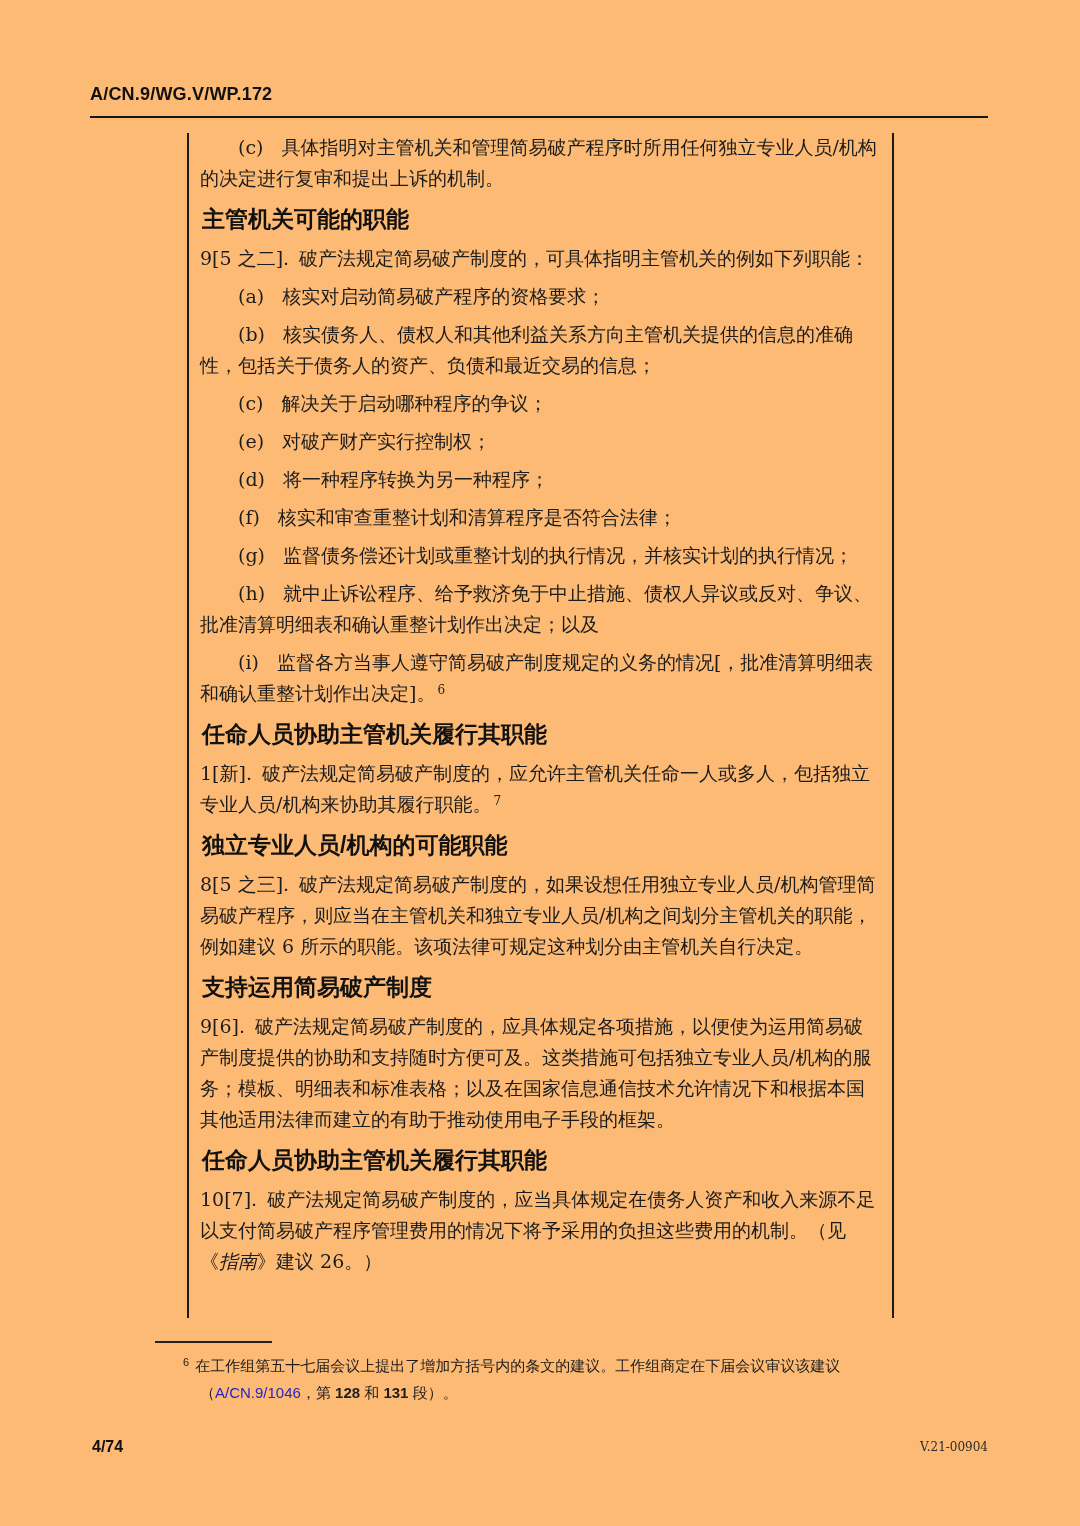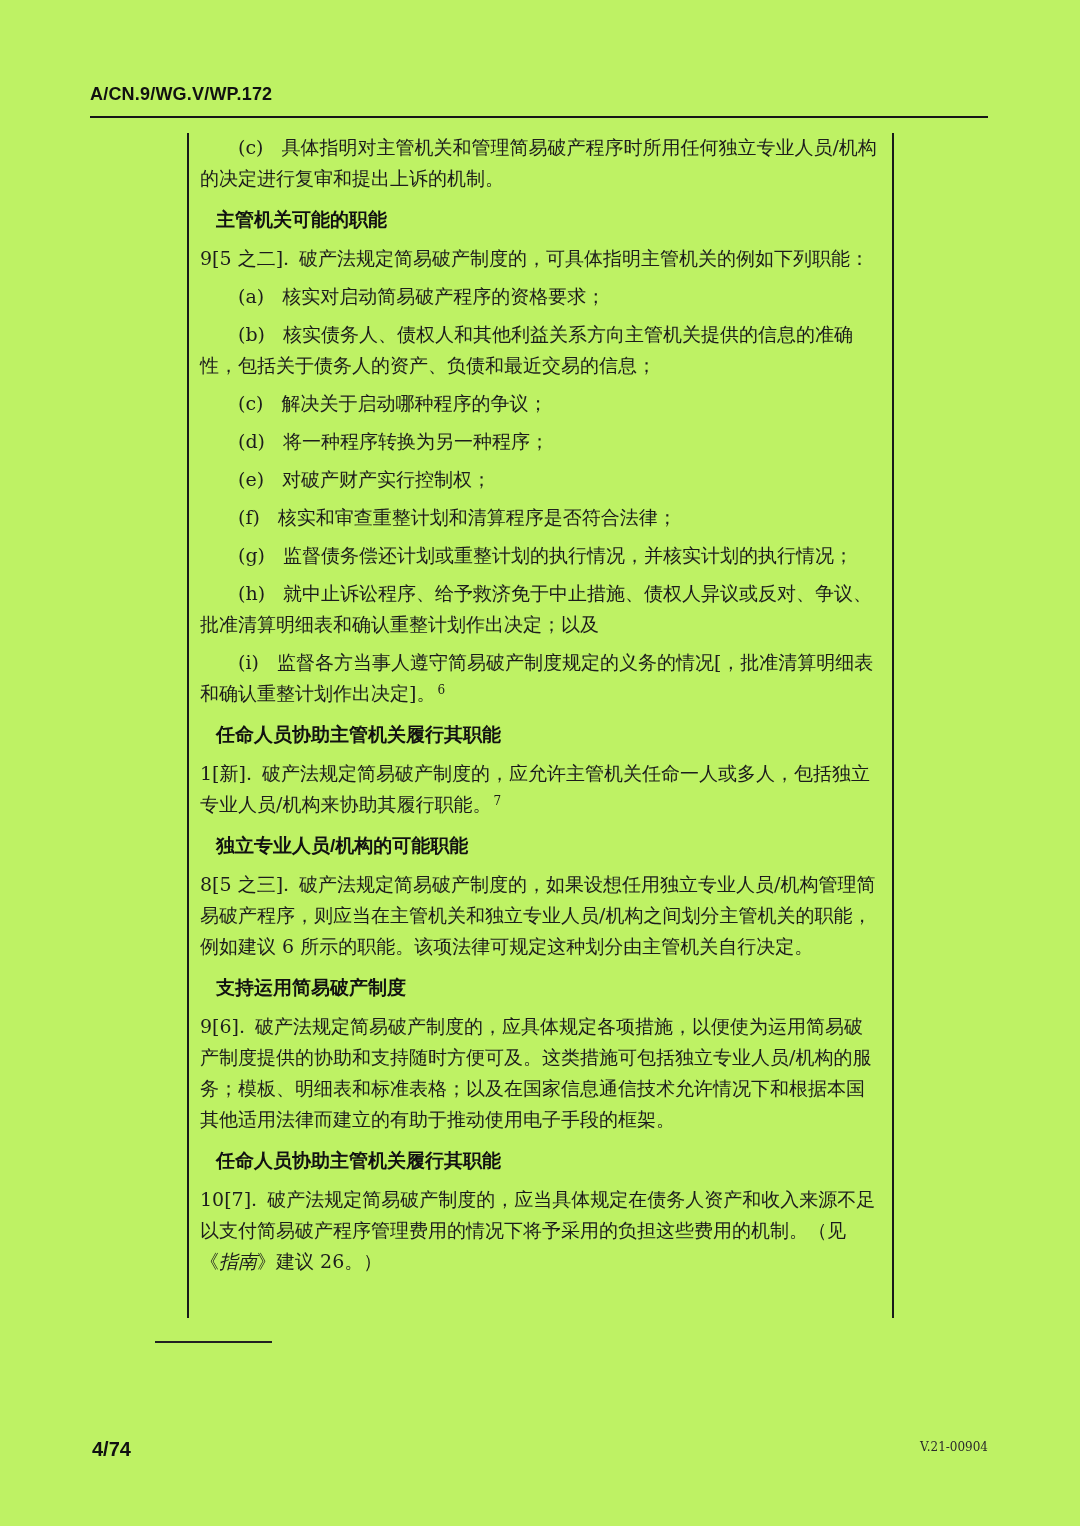--- a/index.html
+++ b/index.html
@@ -1,19 +1,19 @@
 <!DOCTYPE html>
 <html lang="zh"><head>
 <meta charset="utf-8">
 <style>
   html,body{margin:0;padding:0;background:#ffffff;}
   .page{
     position:relative;
     width:1080px;height:1526px;
-    background:#bef264;
+    background:#fdba74;
     overflow:hidden;
     font-family:"DejaVu Serif","Liberation Serif",serif;
     color:#1c1c1c;
   }
   
   .doc-symbol{
     position:absolute;left:90px;top:84px;
     font-family:"Liberation Sans","DejaVu Sans",sans-serif;
     font-weight:bold;font-size:18px;color:#111;
     letter-spacing:.2px;
@@ -30,41 +30,41 @@
   .body-text{
     position:absolute;left:200px;top:132px;width:680px;
     font-size:19px;line-height:31px;
   }
   .body-text p{margin:0 0 7px 0;}
   .li{text-indent:38px;}
   .li .label{margin-right:18px;}
   .pnum .num{margin-right:10px;}
   .body-text h3{
     font-family:"Liberation Sans","DejaVu Sans",sans-serif;
-    font-size:19px;line-height:31px;margin:10px 0 8px 16px;
+    font-size:23px;line-height:31px;margin:10px 0 8px 2px;
     font-weight:bold;color:#111;
   }
   sup.fnref{font-size:12px;line-height:0;vertical-align:6px;margin-left:2px;}
   .kai{font-style:italic;}
   
   .fn-sep{position:absolute;left:155px;top:1341px;width:117px;height:2px;background:#222;}
   .footnotes{
     position:absolute;left:170px;top:1352px;width:780px;
     font-family:"Liberation Sans","DejaVu Sans",sans-serif;
     font-size:15px;line-height:27px;color:#1d1d1d;
   }
   .footnote{padding-left:30px;text-indent:-17px;margin:0 0 4px 0;}
   .footnote sup{font-size:11px;line-height:0;vertical-align:5px;margin-right:6px;}
   .footnote .link{color:#2525c8;text-decoration:none;cursor:pointer;}
   .footnote b{font-weight:bold;}
   
   .page-num{
     position:absolute;left:92px;top:1438px;
     font-family:"Liberation Sans","DejaVu Sans",sans-serif;
-    font-weight:bold;font-size:20px;color:#111;
+    font-weight:bold;font-size:16px;color:#111;
   }
   .doc-ver{
     position:absolute;right:92px;top:1440px;
     font-size:12px;color:#2b2b2b;
     font-family:"DejaVu Serif","Liberation Serif",serif;
   }
 </style>
 </head>
 <body>
 
@@ -83,23 +83,23 @@
     <h3>主管机关可能的职能</h3>
 
     <p class="pnum"><span class="num">9[5 之二].</span><span>破产法规定简易破产制度的，可具体指明主管机关的例如下列职能：</span></p>
 
     <p class="li"><span class="label">(a)</span><span>核实对启动简易破产程序的资格要求；</span></p>
 
     <p class="li"><span class="label">(b)</span><span>核实债务人、债权人和其他利益关系方向主管机关提供的信息的准确性，包括关于债务人的资产、负债和最近交易的信息；</span></p>
 
     <p class="li"><span class="label">(c)</span><span>解决关于启动哪种程序的争议；</span></p>
 
+    <p class="li"><span class="label">(e)</span><span>对破产财产实行控制权；</span></p>
+
     <p class="li"><span class="label">(d)</span><span>将一种程序转换为另一种程序；</span></p>
-
-    <p class="li"><span class="label">(e)</span><span>对破产财产实行控制权；</span></p>
 
     <p class="li"><span class="label">(f)</span><span>核实和审查重整计划和清算程序是否符合法律；</span></p>
 
     <p class="li"><span class="label">(g)</span><span>监督债务偿还计划或重整计划的执行情况，并核实计划的执行情况；</span></p>
 
     <p class="li"><span class="label">(h)</span><span>就中止诉讼程序、给予救济免于中止措施、债权人异议或反对、争议、批准清算明细表和确认重整计划作出决定；以及</span></p>
 
     <p class="li"><span class="label">(i)</span><span>监督各方当事人遵守简易破产制度规定的义务的情况[，批准清算明细表和确认重整计划作出决定]。</span><sup class="fnref">6</sup></p>
 
     <h3>任命人员协助主管机关履行其职能</h3>
@@ -116,18 +116,19 @@
 
     <h3>任命人员协助主管机关履行其职能</h3>
 
     <p class="pnum"><span class="num">10[7].</span><span>破产法规定简易破产制度的，应当具体规定在债务人资产和收入来源不足以支付简易破产程序管理费用的情况下将予采用的负担这些费用的机制。（见《</span><span class="kai">指南</span><span>》建议 26。）</span></p>
 
   </div>
 
   <div class="fn-sep"></div>
 
   <div class="footnotes">
+    <p class="footnote"><sup>6</sup><span>在工作组第五十七届会议上提出了增加方括号内的条文的建议。工作组商定在下届会议审议该建议（</span><span class="link">A/CN.9/1046</span><span>，第 </span><b>128</b><span> 和 </span><b>131</b><span> 段）。</span></p>
   </div>
 
   <div class="page-num">4/74</div>
   <div class="doc-ver">V.21-00904</div>
 
 </div>
 
 </body></html>

